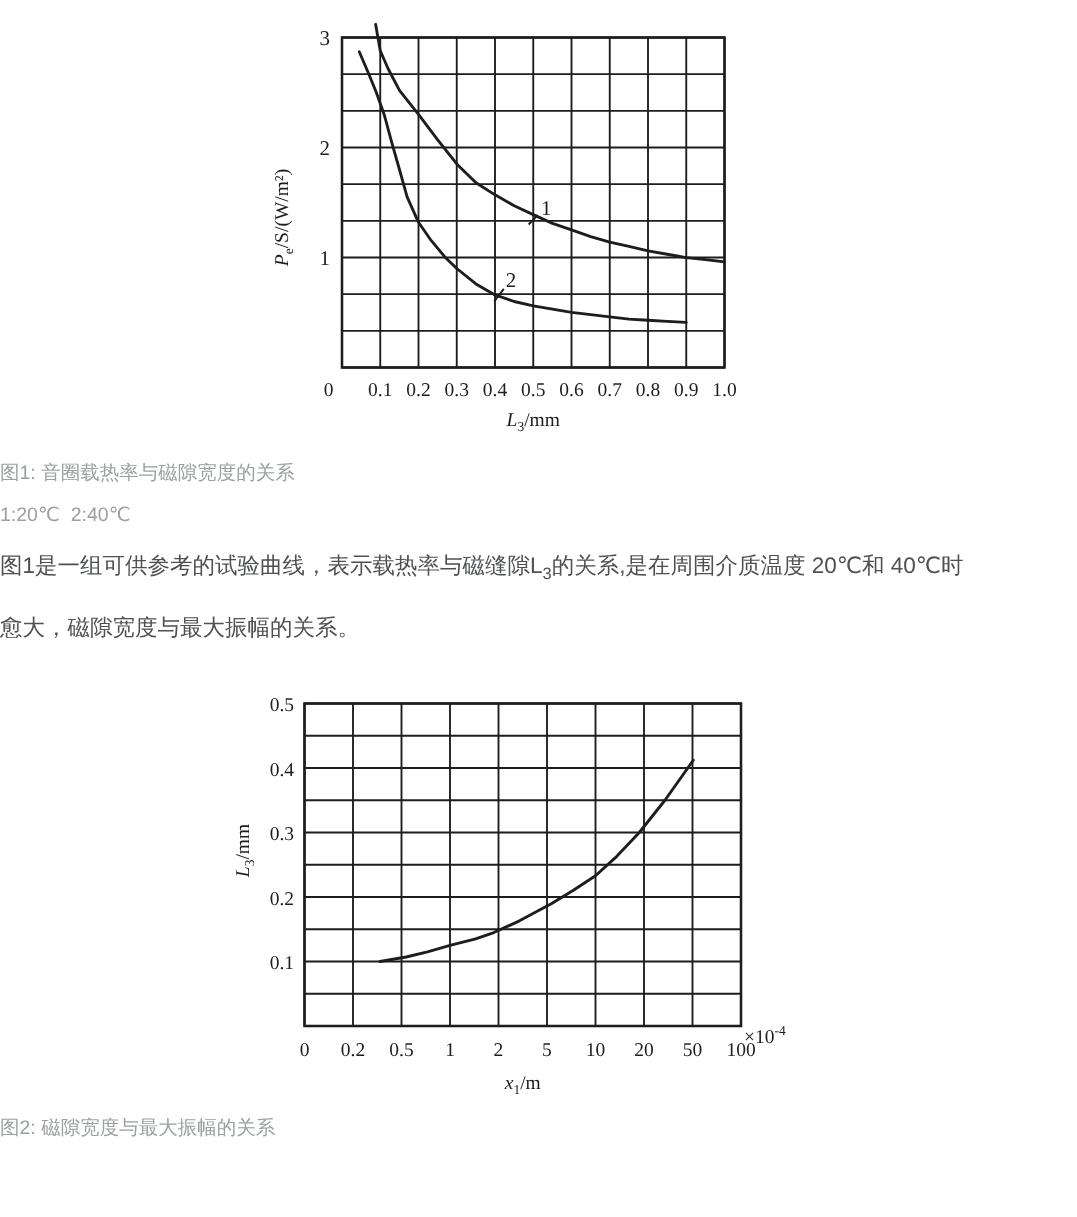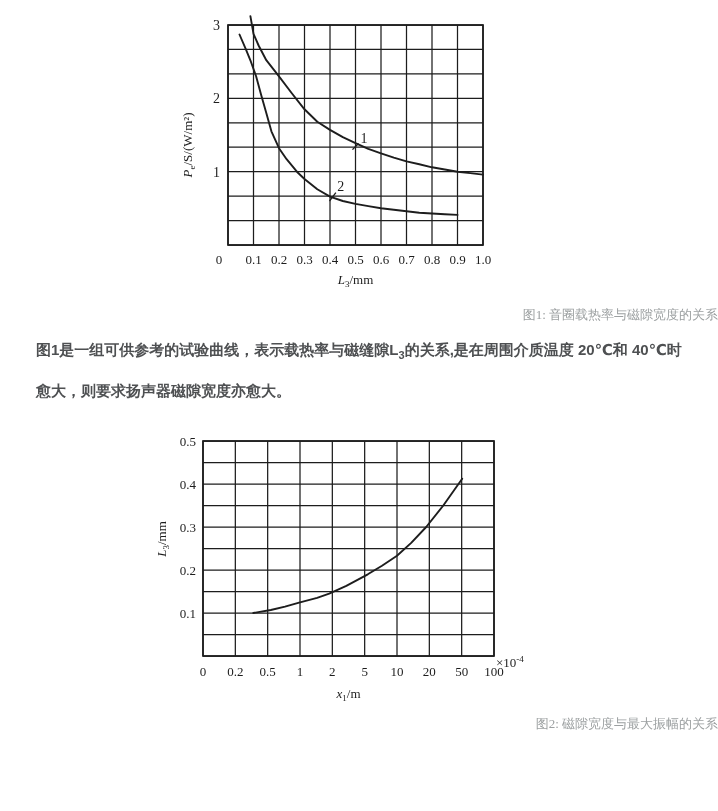--- a/index.html
+++ b/index.html
@@ -6,35 +6,33 @@
   .page{
     position:relative;
     width:718px;
     min-height:811px;
     background:var(--bg,#ffffff);
     overflow:hidden;
     font-family:"Liberation Sans","DejaVu Sans",sans-serif;
   }
   svg{display:block;}
   .caption{
-    text-align:right;
+    text-align:left;
     font-size:13px;
     line-height:19px;
     color:var(--caption,#9ca0a1);
     margin:5px 0 0 0;
-    font-family:Liberation Serif, serif;
   }
   .caption.legend-note{margin-top:9px;}
   .para{
     font-size:15px;
     line-height:30px;
     color:var(--body,#4e5052);
-    padding:0 24px;
-    margin:11px 0 0 12px;
-    font-weight:bold;
+    padding:0 0;
+    margin:11px 0 0 0;
   }
   .para .ln{white-space:nowrap;}
   .para sub{font-size:11px;line-height:0;}
 </style>
 </head>
 <body>
 
 <div class="page">
 
   <svg id="fig1" width="718" height="300" viewBox="0 0 718 300">
@@ -82,27 +80,28 @@
       <polyline points="239.5,34.5 245.8,49.2 250.9,61.7 256.1,76.3 261.1,94.7 266.3,113.0 271.4,131.3 279.0,148.2 286.6,159.2 296.9,171.7 304.5,179.0 317.3,189.3 330.0,196.6 342.8,201.0 355.5,203.9 368.3,206.1 381.0,208.3 393.8,209.8 406.5,211.3 419.3,212.7 432.0,213.5 444.8,214.2 457.5,214.9" fill="none" stroke="#1d1d1d" stroke-width="1.9" stroke-linejoin="round" stroke-linecap="round"></polyline>
       <line x1="352.44" y1="149.66666666666666" x2="358.56" y2="143.43333333333334" stroke="#1d1d1d" stroke-width="1.3"></line>
       <text x="360.6" y="143.06666666666666" fill="#1d1d1d" font-family="&quot;Liberation Serif&quot;,&quot;DejaVu Serif&quot;,serif" font-size="14" text-anchor="start">1</text>
       <line x1="329.49" y1="201" x2="335.865" y2="192.56666666666666" stroke="#1d1d1d" stroke-width="1.3"></line>
       <text x="337.14" y="191.46666666666667" fill="#1d1d1d" font-family="&quot;Liberation Serif&quot;,&quot;DejaVu Serif&quot;,serif" font-size="14" text-anchor="start">2</text>
       <text x="355.5" y="284" text-anchor="middle" fill="#1d1d1d" font-family="&quot;Liberation Serif&quot;,&quot;DejaVu Serif&quot;,serif" font-size="13"><tspan font-style="italic">L</tspan><tspan dy="3" font-size="9">3</tspan><tspan dy="-3" font-size="13">/mm</tspan></text>
       <text x="192" y="145" text-anchor="middle" fill="#1d1d1d" font-family="&quot;Liberation Serif&quot;,&quot;DejaVu Serif&quot;,serif" font-size="13" transform="rotate(-90 192 145)"><tspan font-style="italic">P</tspan><tspan dy="3" font-size="9">e</tspan><tspan dy="-3" font-size="13">/S/(W/m²)</tspan></text>
     </svg>
 
   <div class="caption">图1: 音圈载热率与磁隙宽度的关系</div>
+  <div class="caption legend-note">1:20℃&nbsp;&nbsp;2:40℃</div>
 
   <div class="para">
     <div class="ln"><span>图1是一组可供参考的试验曲线，表示载热率与磁缝隙L</span><sub>3</sub><span>的关系,是在周围介质温度 20℃和 40℃时</span></div>
   </div>
 
   <div class="para">
-    <div class="ln">愈大，则要求扬声器磁隙宽度亦愈大。</div>
+    <div class="ln">愈大，磁隙宽度与最大振幅的关系。</div>
   </div>
 
   <svg id="fig2" width="718" height="285" viewBox="0 0 718 285" style="margin-top:18px;">
       <g>
         <line x1="203" y1="17" x2="203" y2="232" stroke="#1d1d1d" stroke-width="1.25"></line>
         <line x1="235.33333333333331" y1="17" x2="235.33333333333331" y2="232" stroke="#1d1d1d" stroke-width="1.25"></line>
         <line x1="267.66666666666663" y1="17" x2="267.66666666666663" y2="232" stroke="#1d1d1d" stroke-width="1.25"></line>
         <line x1="300" y1="17" x2="300" y2="232" stroke="#1d1d1d" stroke-width="1.25"></line>
         <line x1="332.3333333333333" y1="17" x2="332.3333333333333" y2="232" stroke="#1d1d1d" stroke-width="1.25"></line>
         <line x1="364.6666666666667" y1="17" x2="364.6666666666667" y2="232" stroke="#1d1d1d" stroke-width="1.25"></line>

